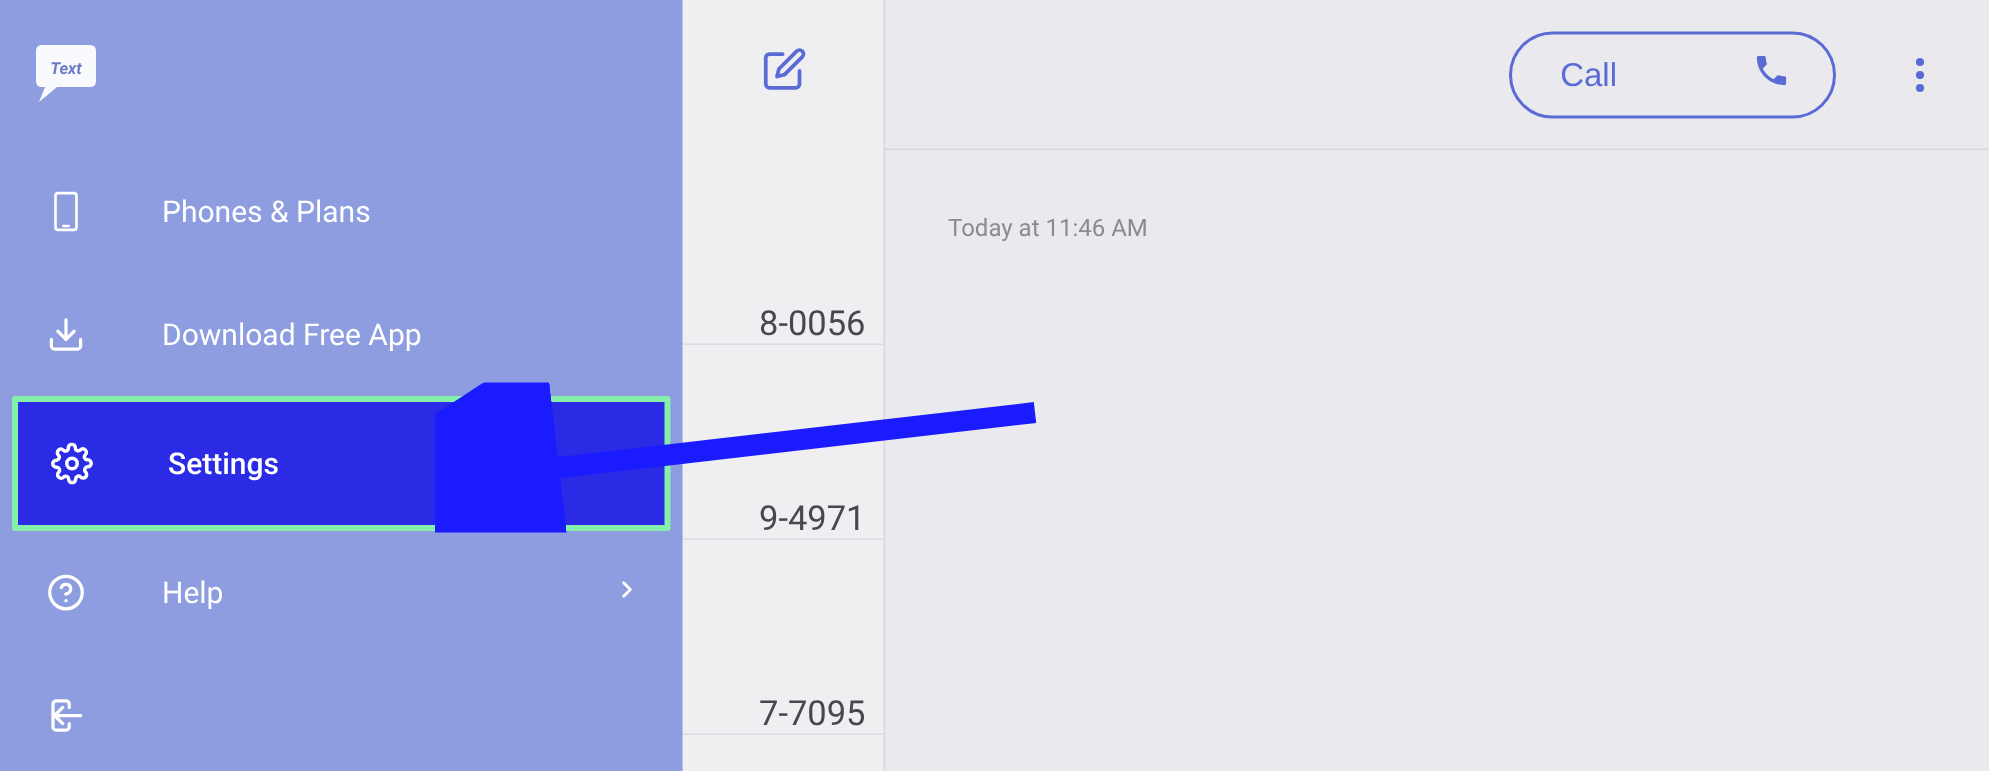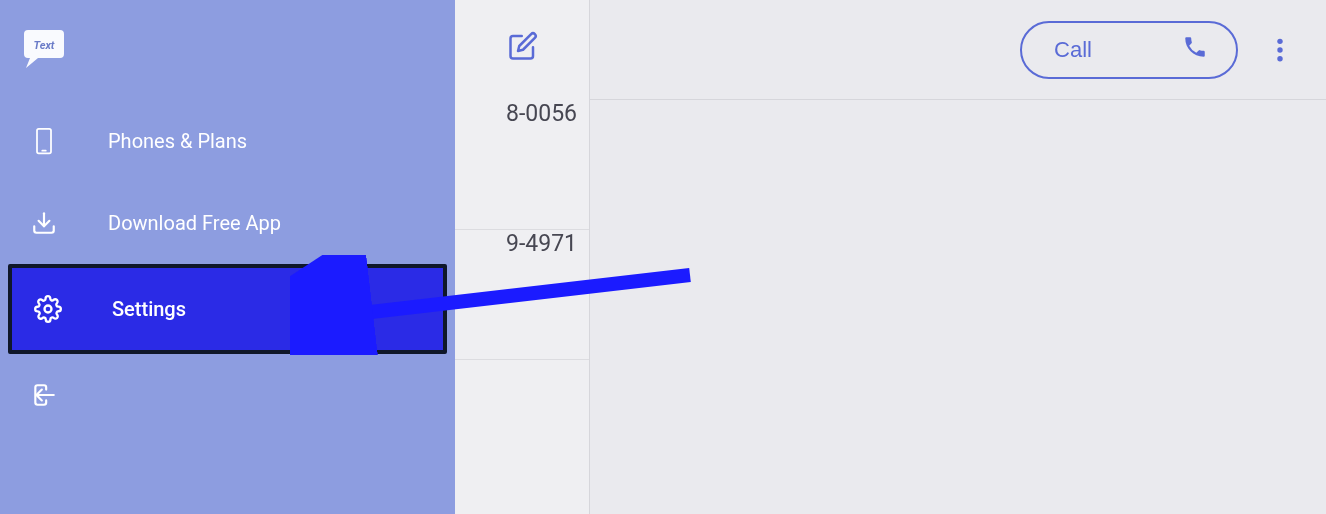--- a/index.html
+++ b/index.html
@@ -63,21 +63,21 @@
       flex-shrink: 0;
     }
     .menu-item .label {
       flex: 1;
     }
     .menu-item .chevron {
       margin-left: auto;
     }
     .menu-item.highlighted {
       background: #2b2be6;
-      border: 4px solid #0f172a;
+      border: 4px solid #86efac;
       border-radius: 2px;
       margin: 0 8px;
       height: 90px;
       padding: 0 20px;
     }
     .menu-item.highlighted .label {
       font-weight: 500;
     }
     
     .main-area {
@@ -105,21 +105,21 @@
       justify-content: center;
       color: #5a6bd6;
     }
     .list-content {
       padding-top: 100px;
     }
     .convo-item {
       height: 130px;
       border-bottom: 1px solid #dcdce0;
       display: flex;
-      align-items: flex-start;
+      align-items: flex-end;
       padding: 0 12px 0 0;
       justify-content: flex-end;
       color: #474752;
       font-size: 23px;
       overflow: hidden;
       white-space: nowrap;
     }
     .chat-pane {
       flex: 1;
       height: 100%;
@@ -127,21 +127,21 @@
       display: flex;
       flex-direction: column;
     }
     .chat-header {
       height: 100px;
       border-bottom: 1px solid #d6d6db;
       display: flex;
       align-items: center;
       justify-content: flex-end;
       padding-right: 32px;
-      gap: 28px;
+      gap: 42px;
     }
     .call-btn {
       height: 58px;
       border: 2px solid #5a6bd6;
       border-radius: 30px;
       padding: 0 28px 0 32px;
       display: flex;
       align-items: center;
       gap: 90px;
       color: #5a6bd6;
@@ -226,20 +226,35 @@
       <div class="menu-item highlighted">
         <span class="icon-slot">
           <svg width="28" height="28" viewBox="0 0 24 24" fill="none" stroke="#ffffff" stroke-width="2" stroke-linecap="round" stroke-linejoin="round">
             <circle cx="12" cy="12" r="3"></circle>
             <path d="M19.4 15a1.65 1.65 0 0 0 .33 1.82l.06.06a2 2 0 0 1 0 2.83 2 2 0 0 1-2.83 0l-.06-.06a1.65 1.65 0 0 0-1.82-.33 1.65 1.65 0 0 0-1 1.51V21a2 2 0 0 1-4 0v-.09a1.65 1.65 0 0 0-1-1.51 1.65 1.65 0 0 0-1.82.33l-.06.06a2 2 0 0 1-2.83 0 2 2 0 0 1 0-2.83l.06-.06a1.65 1.65 0 0 0 .33-1.82 1.65 1.65 0 0 0-1.51-1H3a2 2 0 0 1 0-4h.09a1.65 1.65 0 0 0 1.51-1 1.65 1.65 0 0 0-.33-1.82l-.06-.06a2 2 0 0 1 0-2.83 2 2 0 0 1 2.83 0l.06.06a1.65 1.65 0 0 0 1.82.33h0a1.65 1.65 0 0 0 1-1.51V3a2 2 0 0 1 4 0v.09a1.65 1.65 0 0 0 1 1.51 1.65 1.65 0 0 0 1.82-.33l.06-.06a2 2 0 0 1 2.83 0 2 2 0 0 1 0 2.83l-.06.06a1.65 1.65 0 0 0-.33 1.82v0a1.65 1.65 0 0 0 1.51 1H21a2 2 0 0 1 0 4h-.09a1.65 1.65 0 0 0-1.51 1z"></path>
           </svg>
         </span>
         <span class="label">Settings</span>
       </div>
 
+      <div class="menu-item">
+        <span class="icon-slot">
+          <svg width="26" height="26" viewBox="0 0 24 24" fill="none" stroke="#ffffff" stroke-width="2" stroke-linecap="round" stroke-linejoin="round">
+            <circle cx="12" cy="12" r="10"></circle>
+            <path d="M9.09 9a3 3 0 0 1 5.83 1c0 2-3 3-3 3"></path>
+            <line x1="12" y1="17" x2="12.01" y2="17"></line>
+          </svg>
+        </span>
+        <span class="label">Help</span>
+        <span class="chevron">
+          <svg width="18" height="18" viewBox="0 0 24 24" fill="none" stroke="#ffffff" stroke-width="2.5" stroke-linecap="round" stroke-linejoin="round">
+            <polyline points="9 18 15 12 9 6"></polyline>
+          </svg>
+        </span>
+      </div>
 
       <div class="menu-item">
         <span class="icon-slot">
           <svg width="26" height="26" viewBox="0 0 24 24" fill="none" stroke="#ffffff" stroke-width="2" stroke-linecap="round" stroke-linejoin="round">
             <path d="M14 7 L14 5 a2 2 0 0 0-2-2 H6 a2 2 0 0 0-2 2 v14 a2 2 0 0 0 2 2 h6 a2 2 0 0 0 2-2 v-2"></path>
             <polyline points="10 17 5 12 10 7"></polyline>
             <line x1="5" y1="12" x2="21" y2="12"></line>
           </svg>
         </span>
       </div>
@@ -255,20 +270,23 @@
           <path d="M11 4H4a2 2 0 0 0-2 2v14a2 2 0 0 0 2 2h14a2 2 0 0 0 2-2v-7"></path>
           <path d="M18.5 2.5a2.121 2.121 0 0 1 3 3L12 15l-4 1 1-4 9.5-9.5z"></path>
         </svg>
       </div>
       <div class="list-content">
         <div class="convo-item">
           <span>8-0056</span>
         </div>
         <div class="convo-item">
           <span>9-4971</span>
+        </div>
+        <div class="convo-item">
+          <span>7-7095</span>
         </div>
       </div>
     </div>
 
     <div class="chat-pane">
       <div class="chat-header">
         <button class="call-btn">
           <span>Call</span>
           <span>
             <svg width="26" height="26" viewBox="0 0 24 24" fill="#5a6bd6">
@@ -278,20 +296,21 @@
         </button>
         <div class="more-btn">
           <svg width="8" height="26" viewBox="0 0 6 24" fill="#5a6bd6">
             <circle cx="3" cy="4" r="2.5"></circle>
             <circle cx="3" cy="12" r="2.5"></circle>
             <circle cx="3" cy="20" r="2.5"></circle>
           </svg>
         </div>
       </div>
       <div class="chat-body">
+        <div class="timestamp">Today at 11:46 AM</div>
       </div>
     </div>
 
   </div>
 
   <div class="annotation-arrow">
     <svg width="420" height="100" viewBox="0 0 420 100">
       <defs>
         <marker id="arrowhead" markerWidth="12" markerHeight="12" refX="2" refY="6" orient="auto">
           <polygon points="0 0, 12 6, 0 12" fill="#1b1bff"></polygon>

